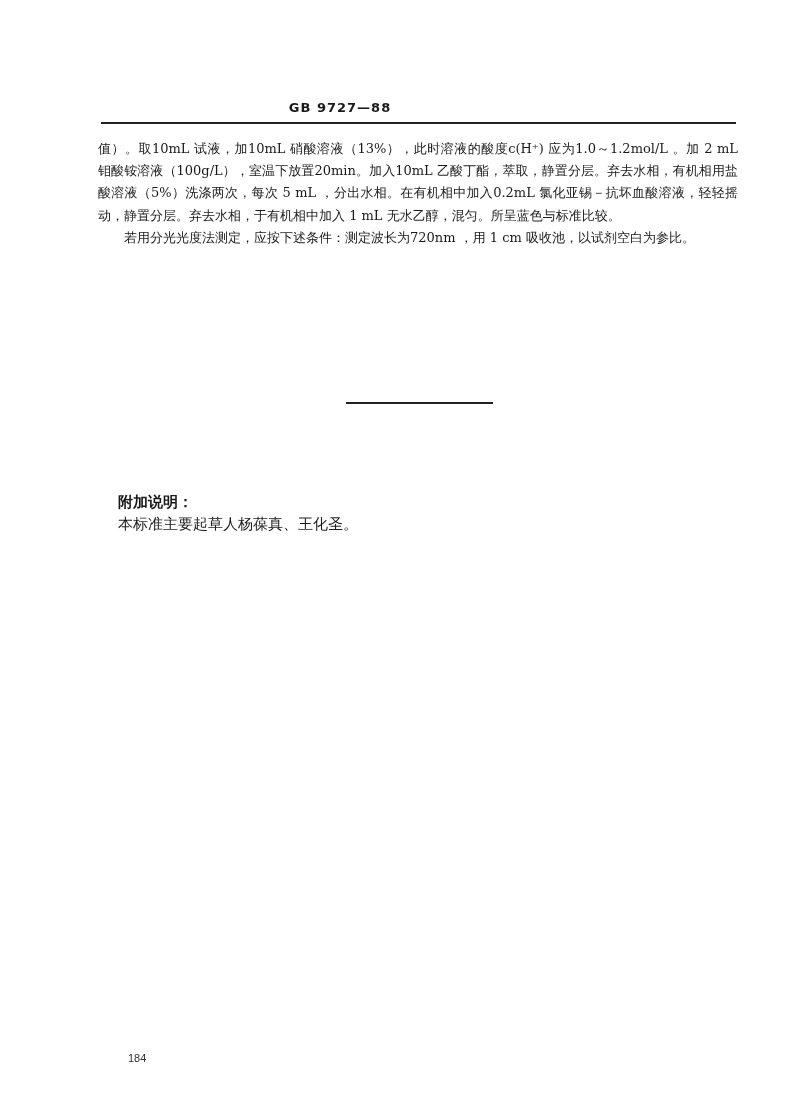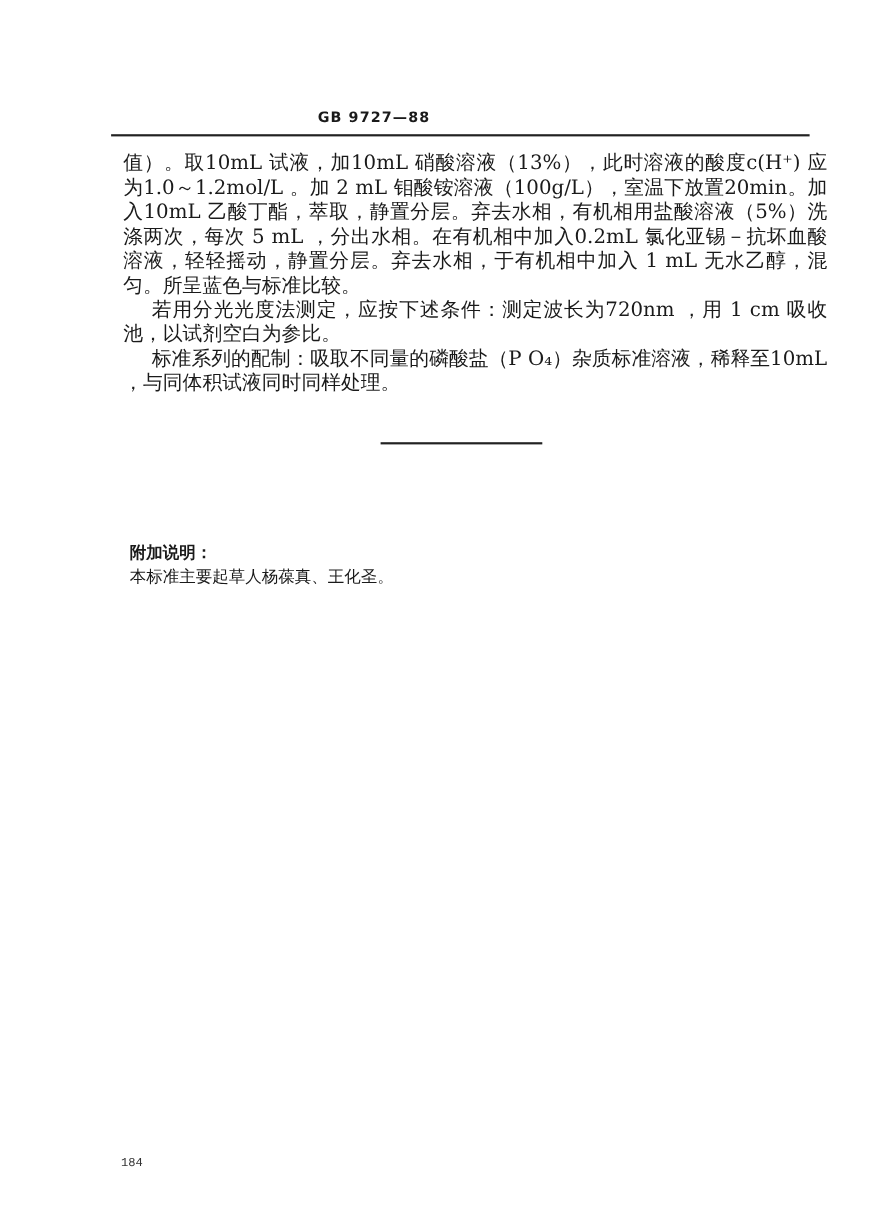--- a/index.html
+++ b/index.html
@@ -2,42 +2,41 @@
 <html><head>
 <meta charset="utf-8">
 <style>
   html, body { margin:0; padding:0; background:#ffffff; }
   body { width:800px; height:1110px; position:relative; overflow:hidden;
          font-family:"DejaVu Serif","Liberation Serif",serif; color:#1a1a1a; }
   .header-title { position:absolute; top:100px; left:0; width:680px; text-align:center;
          font-family:"DejaVu Sans","Liberation Sans",sans-serif; font-weight:bold;
          font-size:13px; letter-spacing:1px; }
   .header-rule { position:absolute; top:122px; left:101px; width:635px; height:2px; background:#222; }
-  .body-text { position:absolute; left:112px; top:138px; width:640px; font-size:18px; line-height:22.2px; }
+  .body-text { position:absolute; left:98px; top:138px; width:640px; font-size:13px; line-height:22.2px; }
   .body-text p { margin:0; text-align:justify; }
   .indent { text-indent:26px; }
   .sep-rule { position:absolute; top:402px; left:346px; width:147px; height:2px; background:#222; }
   .notes { position:absolute; left:118px; top:492px; width:600px; font-size:15px; line-height:21.6px; }
   .notes p { margin:0; }
   .notes .notes-title { font-weight:bold; font-family:"DejaVu Sans","Liberation Sans",sans-serif; }
-  .page-num { position:absolute; left:110px; top:1052px; font-size:11px; color:#333;
-         font-family:Liberation Mono, monospace; }
+  .page-num { position:absolute; left:128px; top:1052px; font-size:11px; color:#333;
+         font-family:Liberation Sans, sans-serif; }
 </style>
 </head>
 <body>
 
 <div>
   <div class="header-title">GB 9727—88</div>
   <div class="header-rule"></div>
 </div>
 
 <div class="body-text">
   <p>值）。取10mL 试液，加10mL 硝酸溶液（13%），此时溶液的酸度c(H⁺) 应为1.0～1.2mol/L 。加 2 mL 钼酸铵溶液（100g/L），室温下放置20min。加入10mL 乙酸丁酯，萃取，静置分层。弃去水相，有机相用盐酸溶液（5%）洗涤两次，每次 5 mL ，分出水相。在有机相中加入0.2mL 氯化亚锡－抗坏血酸溶液，轻轻摇动，静置分层。弃去水相，于有机相中加入 1 mL 无水乙醇，混匀。所呈蓝色与标准比较。</p>
   <p class="indent">若用分光光度法测定，应按下述条件：测定波长为720nm ，用 1 cm 吸收池，以试剂空白为参比。</p>
-  <p class="indent">标准系列的配制：吸取不同量的磷酸盐（P O₄）杂质标准溶液，稀释至10mL ，与同体积试液同时同样处理。</p>
 </div>
 
 <div class="sep-rule"></div>
 
 <div class="notes">
   <p class="notes-title">附加说明：</p>
   <p>本标准主要起草人杨葆真、王化圣。</p>
 </div>
 
 <div class="page-num">184</div>

